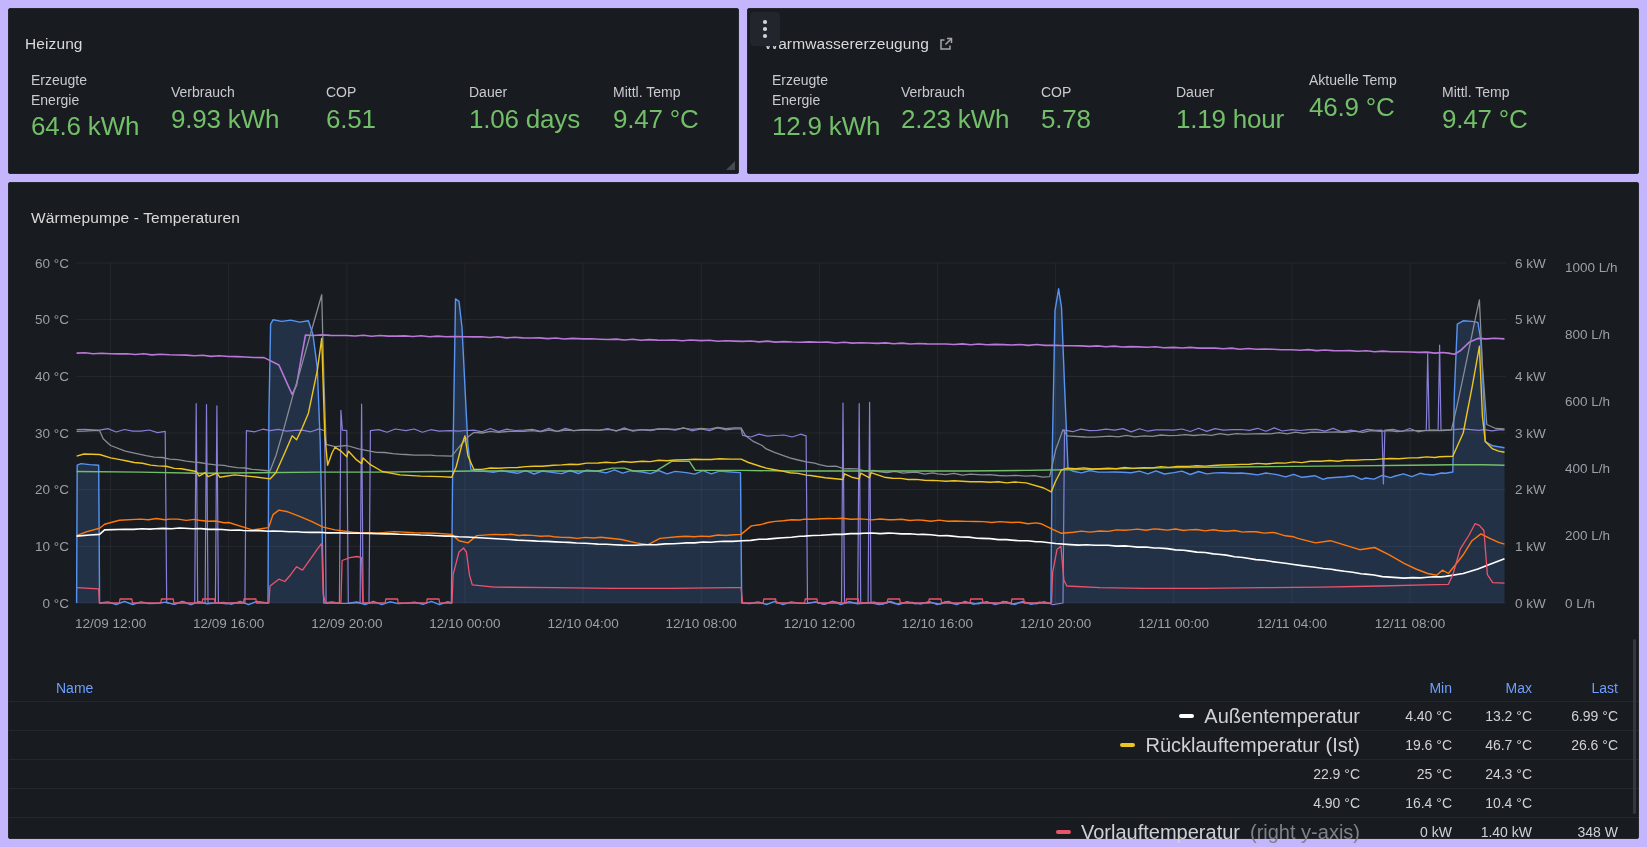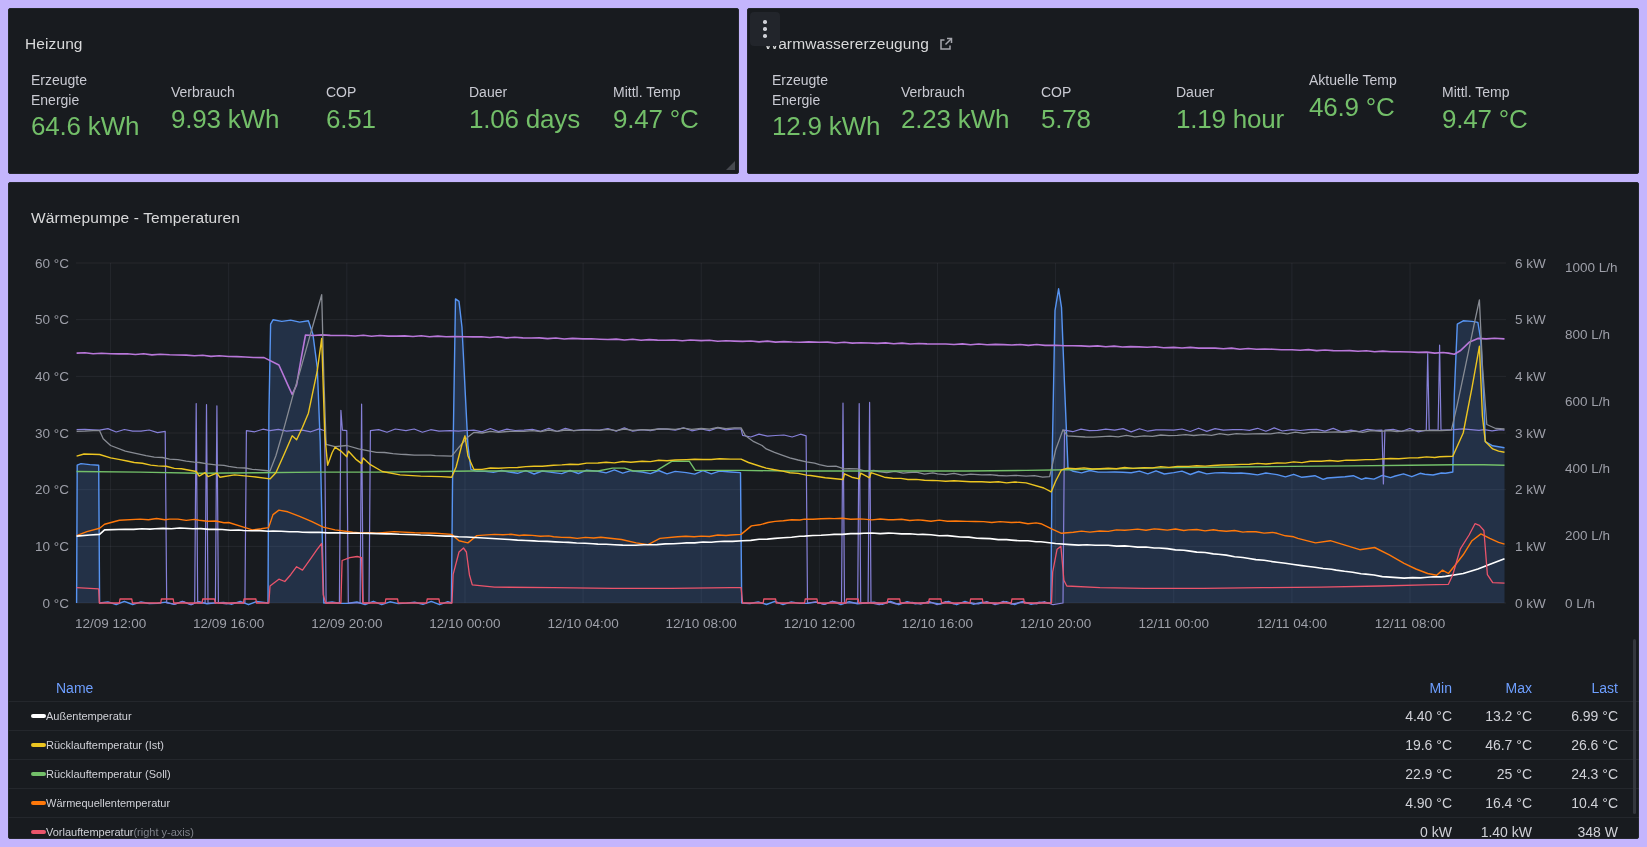--- a/index.html
+++ b/index.html
@@ -20,21 +20,21 @@
   .resize{position:absolute;right:3px;bottom:3px;width:0;height:0;border-left:9px solid transparent;border-bottom:9px solid #46494f;}
   .extlink{display:inline-flex;cursor:pointer;color:#a5a6ad;}
   #chart-svg{position:absolute;left:0;top:36px;}
   #legend{position:absolute;left:0;top:452px;width:1631px;margin-top:40px;}
   .lg-head,.lg-row{display:grid;grid-template-columns:1fr 92px 80px 86px;align-items:center;padding:0 22px;border-bottom:1px solid rgba(204,204,220,0.07);box-sizing:border-box;}
   .lg-head{height:27px;color:#6e9fff;font-size:14px;font-weight:500;}
   .lg-head .c{cursor:pointer;}
   .lg-head .c.name{padding-left:25px;}
   .lg-head .c.num{text-align:right;}
   .lg-row{height:29px;}
-  .lg-row .name{display:flex;align-items:center;font-size:11px;color:#d0d1d7;cursor:pointer;white-space:nowrap;}
+  .lg-row .name{display:flex;align-items:center;gap:10px;font-size:20px;color:#d0d1d7;cursor:pointer;white-space:nowrap;justify-content:flex-end;}
   .lg-row .name .suffix{color:#7f828a;}
   .sw{width:15px;height:4.5px;border-radius:2px;flex:0 0 15px;}
   .lg-row .v{text-align:right;font-size:14px;color:#d0d1d7;white-space:nowrap;}
   .scrollbar{position:absolute;width:3px;background:#34373e;border-radius:2px;}
 </style>
 </head>
 <body>
 
 <div class="page">
 
@@ -202,33 +202,25 @@
         <div class="lg-row">
           <span class="name">
             <span class="sw" style="background: rgb(236, 197, 33);"></span>
             <span>Rücklauftemperatur (Ist)</span>
           </span>
           <span class="v">19.6 °C</span>
           <span class="v">46.7 °C</span>
           <span class="v">26.6 °C</span>
         </div>
         <div class="lg-row">
-          <span class="name">
-            <span class="sw" style="background: rgb(115, 191, 105);"></span>
-            <span>Rücklauftemperatur (Soll)</span>
-          </span>
           <span class="v">22.9 °C</span>
           <span class="v">25 °C</span>
           <span class="v">24.3 °C</span>
         </div>
         <div class="lg-row">
-          <span class="name">
-            <span class="sw" style="background: rgb(255, 120, 10);"></span>
-            <span>Wärmequellentemperatur</span>
-          </span>
           <span class="v">4.90 °C</span>
           <span class="v">16.4 °C</span>
           <span class="v">10.4 °C</span>
         </div>
         <div class="lg-row">
           <span class="name">
             <span class="sw" style="background: rgb(234, 84, 107);"></span>
             <span>Vorlauftemperatur</span>
             <span class="suffix">(right y-axis)</span>
           </span>

